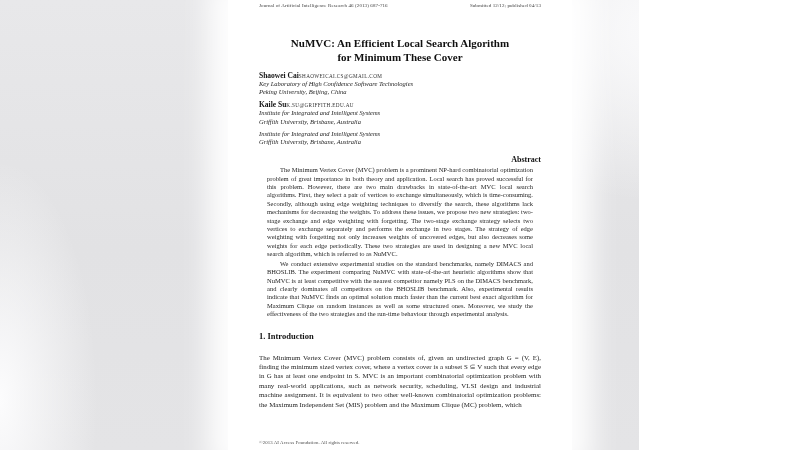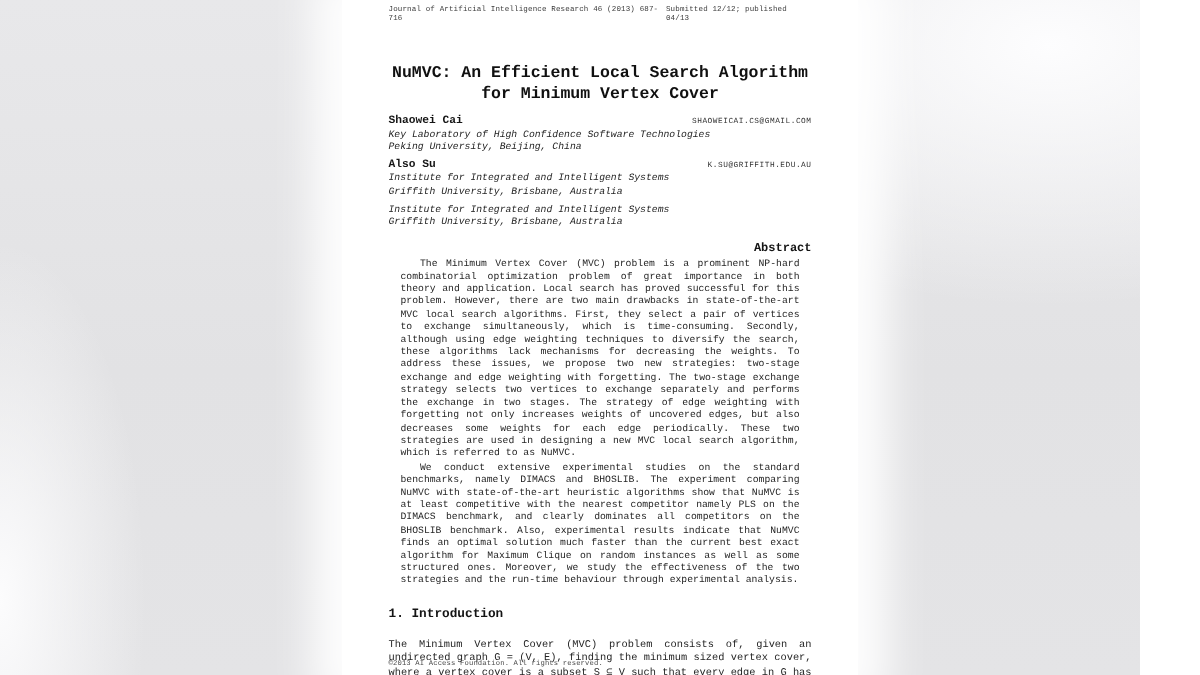--- a/index.html
+++ b/index.html
@@ -3,26 +3,25 @@
 <meta charset="utf-8">
 <style>
   html, body {
     margin: 0; padding: 0;
     width: 800px; height: 450px;
     overflow: hidden;
     font-family: "Liberation Serif", serif;
   }
   .stage {
     position: relative;
-    width: 760px; height: 450px;
+    width: 639px; height: 450px;
     background:
       radial-gradient(ellipse 430px 250px at 700px 30px, rgba(253,253,254,1) 0%, rgba(253,253,254,0) 70%),
       radial-gradient(ellipse 130px 320px at 0px 400px, rgba(252,252,253,1) 0%, rgba(252,252,253,0) 75%),
       linear-gradient(180deg, #e8e8ea 0%, #e2e2e4 55%, #e4e4e6 100%);
-    font-family: Liberation Mono, monospace;
   }
   .page {
     position: absolute;
     left: 228px; top: 0;
     width: 344px; height: 450px;
     box-sizing: border-box;
     padding: 3px 31px 0 31px;
     background: #ffffff;
     box-shadow: 0 0 26px 20px rgba(255,255,255,0.93);
     color: #222;
@@ -34,21 +33,21 @@
   }
   .title {
     margin: 27px 0 0 0;
     text-align: center;
     font-size: 11px; line-height: 14px;
     font-weight: bold; color: #101010;
   }
   .authors { margin-top: 7px; }
   .author { margin-bottom: 4px; }
   .author-row {
-    display: flex; justify-content: space-between; align-items: baseline;
+    display: flex; justify-content: flex-start; align-items: baseline;
   }
   .author-name { font-size: 7.5px; font-weight: bold; line-height: 9px; color: #151515; }
   .author-email { font-size: 5.2px; letter-spacing: 0.35px; color: #333; }
   .affil { font-size: 6.5px; font-style: italic; line-height: 8.2px; color: #242424; }
   .abs-head {
     text-align: right; font-weight: bold;
     font-size: 8px; line-height: 10px;
     margin-top: 9px; color: #141414;
   }
   p.abs {
@@ -77,37 +76,37 @@
 <div class="stage">
   <div class="page">
 
     <div class="runhead">
       <span>Journal of Artificial Intelligence Research 46 (2013) 687-716</span>
       <span>Submitted 12/12; published 04/13</span>
     </div>
 
     <div class="title">
       <div>NuMVC: An Efficient Local Search Algorithm</div>
-      <div>for Minimum Vertex Cover</div>
+      <div>for Minimum These Cover</div>
     </div>
 
     <div class="authors">
 
       <div class="author">
         <div class="author-row">
           <span class="author-name">Shaowei Cai</span>
           <span class="author-email">SHAOWEICAI.CS@GMAIL.COM</span>
         </div>
         <div class="affil">Key Laboratory of High Confidence Software Technologies</div>
         <div class="affil">Peking University, Beijing, China</div>
       </div>
 
       <div class="author">
         <div class="author-row">
-          <span class="author-name">Also Su</span>
+          <span class="author-name">Kaile Su</span>
           <span class="author-email">K.SU@GRIFFITH.EDU.AU</span>
         </div>
         <div class="affil">Institute for Integrated and Intelligent Systems</div>
         <div class="affil">Griffith University, Brisbane, Australia</div>
       </div>
 
 
       <div class="author">
         <div class="affil">Institute for Integrated and Intelligent Systems</div>
         <div class="affil">Griffith University, Brisbane, Australia</div>

